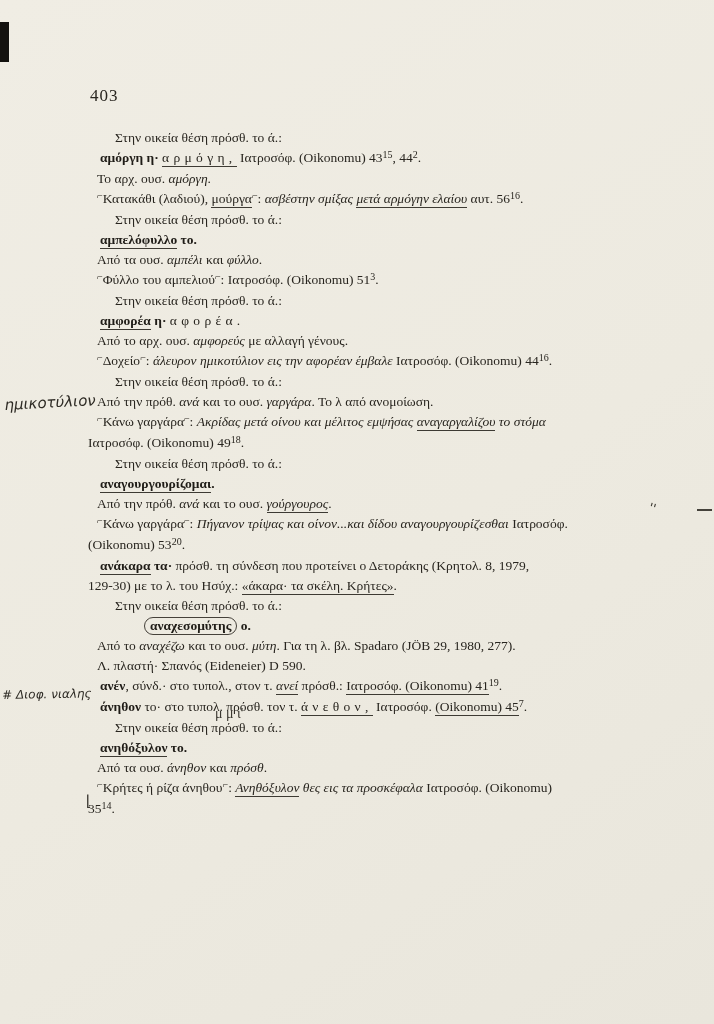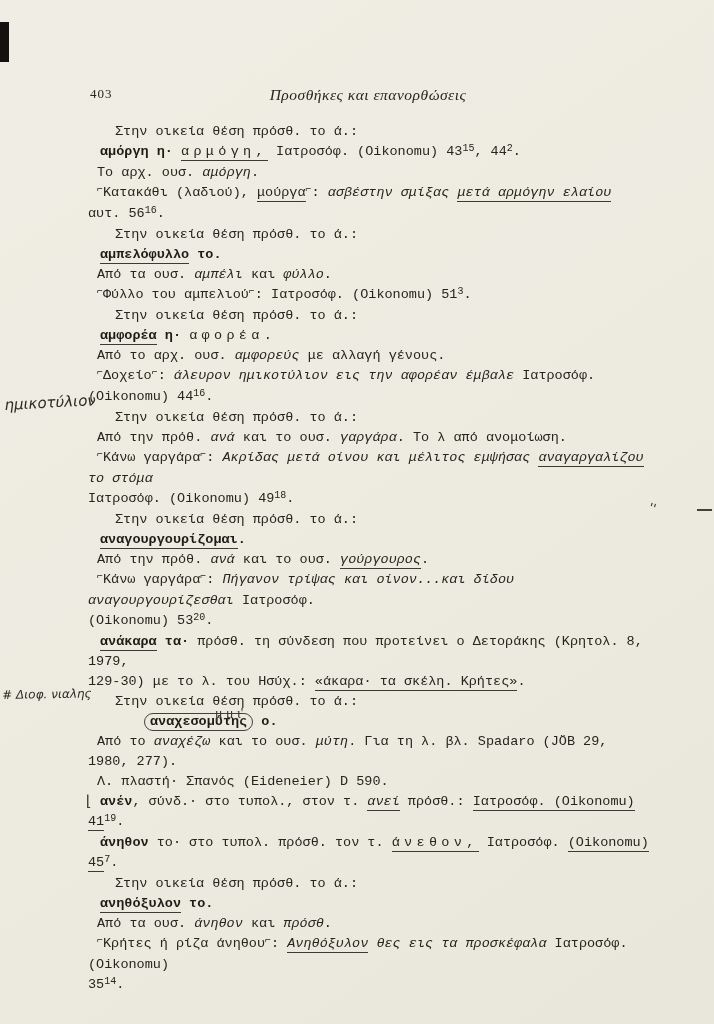--- a/index.html
+++ b/index.html
@@ -10,29 +10,29 @@
   }
   .page {
     position: relative;
     width: 714px; height: 1024px;
     background: linear-gradient(145deg, #f0ede4 0%, #edeae0 55%, #e9e6dc 100%);
     color: #28251f;
   }
   .header { position: absolute; top: 86px; left: 88px; width: 560px; height: 22px; }
   .page-number {
     position: absolute; left: 2px; top: 0;
-    font-size: 13px; letter-spacing: 1px;
+    font-size: 17px; letter-spacing: 1px;
   }
   .page-title {
     position: absolute; left: 0; top: 0; width: 100%;
     text-align: center; font-style: italic; font-size: 15.5px; letter-spacing: .5px;
   }
   #content {
-    position: absolute; left: 88px; top: 122px; width: 562px;
-    font-size: 13.5px; line-height: 20px; font-family: Liberation Mono, monospace;
+    position: absolute; left: 88px; top: 128px; width: 562px;
+    font-size: 13.5px; line-height: 20px;
   }
   #content p { margin: 0; }
   p.prompt { text-indent: 27px; margin-top: 14px; margin-bottom: 5px; }
   p.head   { text-indent: 12px; }
   p.line   { text-indent: 9px; }
   p.para   { text-indent: 12px; margin-top: 12px; }
 
   .b { font-weight: 700; color: #1f1c17; }
   .i { font-style: italic; }
   .u { border-bottom: 1.3px solid #3d3a33; padding-bottom: .5px; margin-top: 24px; }
@@ -55,21 +55,20 @@
   .mark { font-family: "DejaVu Sans", sans-serif; color: #3b3831; transform-origin: left top; }
   .bar  { background: #14120f; }
   .dash { background: #44413a; }
 </style>
 </head>
 <body>
 
 <div class="page">
   <div class="header">
     <span class="page-number">403</span>
-    <span class="page-title">Προσθήκες και επανορθώσεις</span>
   </div>
   <div id="content">
       <p class="prompt"><span>Στην οικεία θέση πρόσθ. το ά.:</span></p>
       <p class="head"><span class="b">αμόργη</span><span class="b"> η· </span><span class="sp u">αρμόγη,</span><span> Ιατροσόφ. (Oikonomu) 43</span><span class="sup">15</span><span>, 44</span><span class="sup">2</span><span>.</span></p>
       <p class="line"><span>Το αρχ. ουσ. </span><span class="i">αμόργη</span><span>.</span></p>
       <p class="line"><span class="cq">⌐</span><span>Κατακάθι (λαδιού), </span><span class="u">μούργα</span><span class="cq">⌐</span><span>: </span><span class="i">ασβέστην σμίξας </span><span class="i u">μετά αρμόγην ελαίου</span><span> αυτ. 56</span><span class="sup">16</span><span>.</span></p>
       <p class="prompt"><span>Στην οικεία θέση πρόσθ. το ά.:</span></p>
       <p class="head"><span class="b u">αμπελόφυλλο</span><span class="b"> το.</span></p>
       <p class="line"><span>Από τα ουσ. </span><span class="i">αμπέλι</span><span> και </span><span class="i">φύλλο</span><span>.</span></p>
       <p class="line"><span class="cq">⌐</span><span>Φύλλο του αμπελιού</span><span class="cq">⌐</span><span>: Ιατροσόφ. (Oikonomu) 51</span><span class="sup">3</span><span>.</span></p>

